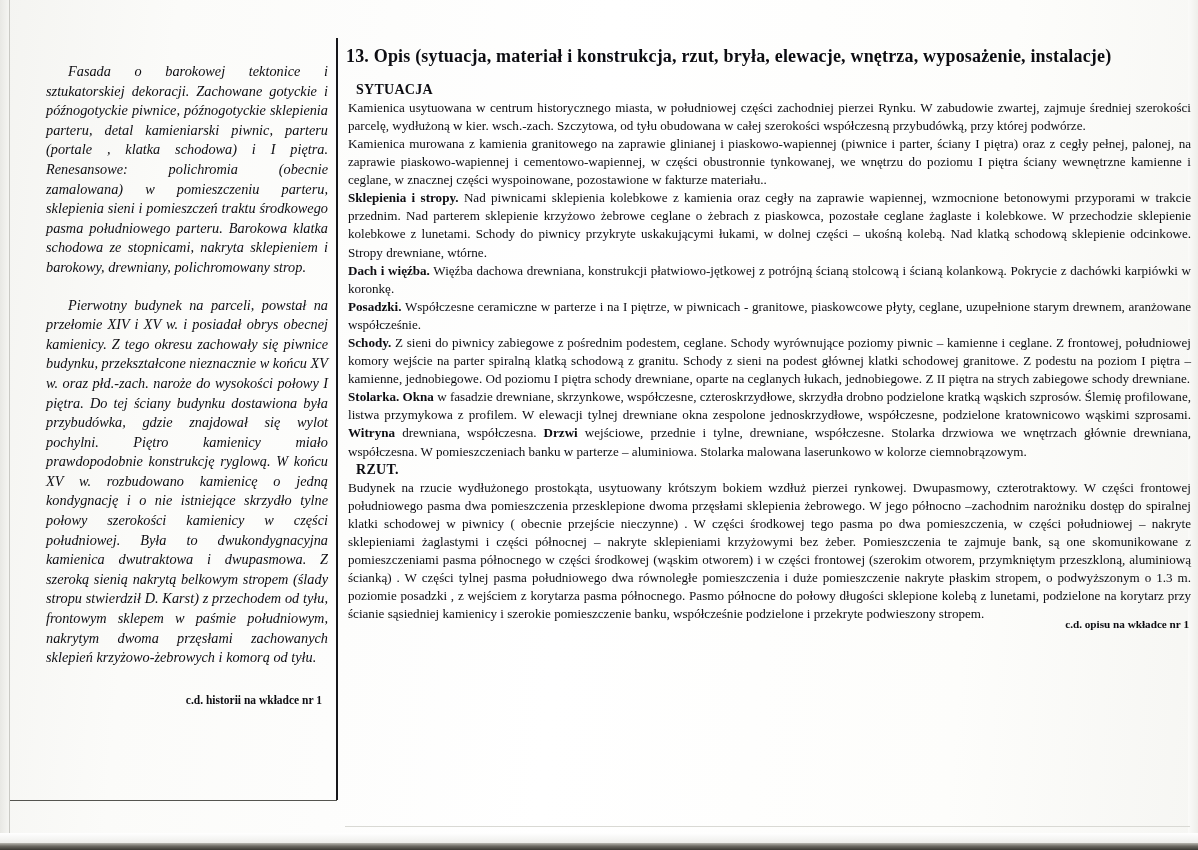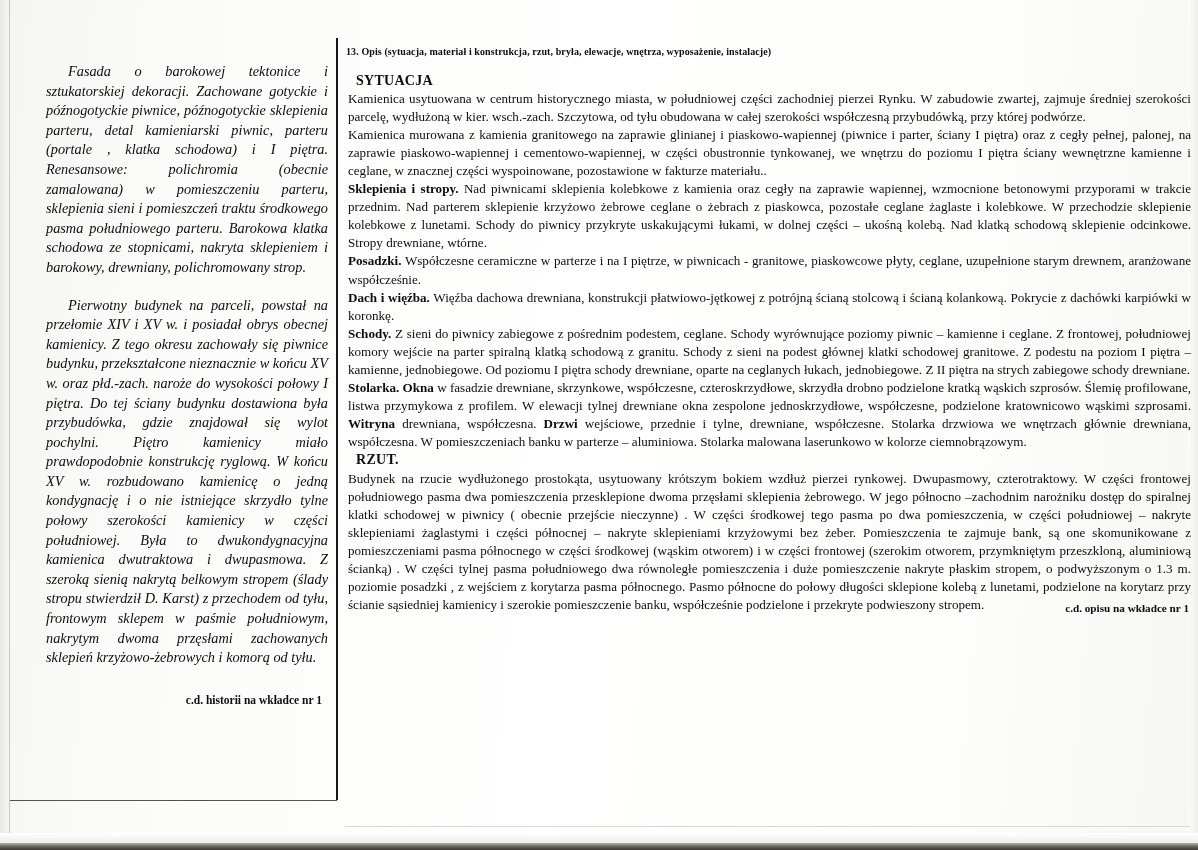--- a/index.html
+++ b/index.html
@@ -107,21 +107,21 @@
 
   .field-heading {
     font-weight: bold;
     font-size: 12.6px;
     line-height: 1.15;
     letter-spacing: 0.01em;
     margin: 0 0 0 0;
     white-space: nowrap;
   }
   #col-right .field-heading {
-    font-size: 10px;
+    font-size: 18px;
   }
 
   .left-body {
     margin-top: 16px;
     font-size: 14.3px;
     line-height: 19.6px;
     text-align: justify;
     text-justify: inter-word;
     font-style: italic;
   }
@@ -156,21 +156,21 @@
     text-align: left;
   }
   .right-body p {
     margin: 0;
     padding-left: 2px;
   }
   .lead { font-weight: bold; }
   .inline-bold { font-weight: bold; }
 
   .cont-note-right {
-    margin-top: 6px;
+    margin-top: 12px;
     text-align: right;
     font-weight: bold;
     font-size: 11.2px;
     padding-right: 2px;
     position: relative;
     top: -18px;
   }
 </style>
 </head>
 <body>
@@ -204,23 +204,23 @@
 
     <div class="right-body">
 
       <div class="sec-title">SYTUACJA</div>
       <p>Kamienica usytuowana w centrum historycznego miasta, w południowej części zachodniej pierzei Rynku. W zabudowie zwartej, zajmuje średniej szerokości parcelę, wydłużoną w kier. wsch.-zach. Szczytowa, od tyłu obudowana w całej szerokości współczesną przybudówką, przy której podwórze.</p>
 
       <p>Kamienica murowana z kamienia granitowego na zaprawie glinianej i piaskowo-wapiennej (piwnice i parter, ściany I piętra) oraz z cegły pełnej, palonej, na zaprawie piaskowo-wapiennej i cementowo-wapiennej, w części obustronnie tynkowanej, we wnętrzu do poziomu I piętra ściany wewnętrzne kamienne i ceglane, w znacznej części wyspoinowane, pozostawione w fakturze materiału..</p>
 
       <p><span class="lead">Sklepienia i stropy.</span><span> Nad piwnicami sklepienia kolebkowe z kamienia oraz cegły na zaprawie wapiennej, wzmocnione betonowymi przyporami w trakcie przednim. Nad parterem sklepienie krzyżowo żebrowe ceglane o żebrach z piaskowca, pozostałe ceglane żaglaste i kolebkowe. W przechodzie sklepienie kolebkowe z lunetami. Schody do piwnicy przykryte uskakującymi łukami, w dolnej części – ukośną kolebą. Nad klatką schodową sklepienie odcinkowe. Stropy drewniane, wtórne.</span></p>
 
+      <p><span class="lead">Dach i więźba.</span><span>  Więźba dachowa drewniana, konstrukcji płatwiowo-jętkowej z potrójną ścianą stolcową i ścianą kolankową. Pokrycie z dachówki karpiówki w koronkę.</span></p>
+
       <p><span class="lead">Posadzki.</span><span> Współczesne ceramiczne w parterze i na I piętrze, w piwnicach - granitowe, piaskowcowe płyty, ceglane, uzupełnione starym drewnem, aranżowane współcześnie.</span></p>
-
-      <p><span class="lead">Dach i więźba.</span><span>  Więźba dachowa drewniana, konstrukcji płatwiowo-jętkowej z potrójną ścianą stolcową i ścianą kolankową. Pokrycie z dachówki karpiówki w koronkę.</span></p>
 
       <p><span class="lead">Schody.</span><span> Z sieni do piwnicy zabiegowe z pośrednim podestem, ceglane. Schody wyrównujące poziomy piwnic – kamienne i ceglane. Z frontowej, południowej komory wejście na parter  spiralną klatką schodową z granitu. Schody z sieni na podest głównej klatki schodowej granitowe. Z podestu na poziom I piętra – kamienne, jednobiegowe. Od poziomu I piętra schody drewniane, oparte na ceglanych łukach, jednobiegowe. Z II piętra na strych zabiegowe schody drewniane.</span></p>
 
       <p><span class="lead">Stolarka.</span><span class="inline-bold"> Okna</span><span> w fasadzie drewniane, skrzynkowe, współczesne, czteroskrzydłowe, skrzydła drobno podzielone kratką wąskich szprosów. Ślemię profilowane, listwa przymykowa z profilem. W elewacji tylnej drewniane okna zespolone jednoskrzydłowe, współczesne, podzielone kratownicowo wąskimi szprosami. </span><span class="inline-bold">Witryna</span><span> drewniana, współczesna. </span><span class="inline-bold">Drzwi</span><span> wejściowe, przednie i tylne, drewniane, współczesne. Stolarka drzwiowa we wnętrzach głównie drewniana, współczesna. W pomieszczeniach banku w parterze – aluminiowa. Stolarka malowana laserunkowo w kolorze ciemnobrązowym.</span></p>
 
       <div class="sec-title">RZUT.</div>
       <p>Budynek na rzucie wydłużonego prostokąta, usytuowany krótszym bokiem wzdłuż pierzei rynkowej. Dwupasmowy, czterotraktowy. W części frontowej południowego pasma dwa pomieszczenia przesklepione dwoma przęsłami sklepienia żebrowego. W jego północno –zachodnim narożniku dostęp do spiralnej klatki schodowej w piwnicy ( obecnie przejście nieczynne) . W części środkowej tego pasma po dwa pomieszczenia, w części południowej – nakryte sklepieniami żaglastymi i części północnej – nakryte sklepieniami krzyżowymi bez żeber. Pomieszczenia te zajmuje bank, są one skomunikowane z pomieszczeniami pasma północnego w części środkowej (wąskim otworem) i w części frontowej (szerokim otworem, przymkniętym przeszkloną, aluminiową ścianką) . W części tylnej pasma południowego dwa równoległe pomieszczenia i duże pomieszczenie nakryte płaskim stropem, o podwyższonym  o 1.3 m. poziomie posadzki , z wejściem z korytarza pasma północnego. Pasmo północne do połowy długości sklepione kolebą z lunetami, podzielone na korytarz przy ścianie sąsiedniej kamienicy i szerokie pomieszczenie banku, współcześnie podzielone i przekryte podwieszony stropem.</p>
 
     </div>
 

